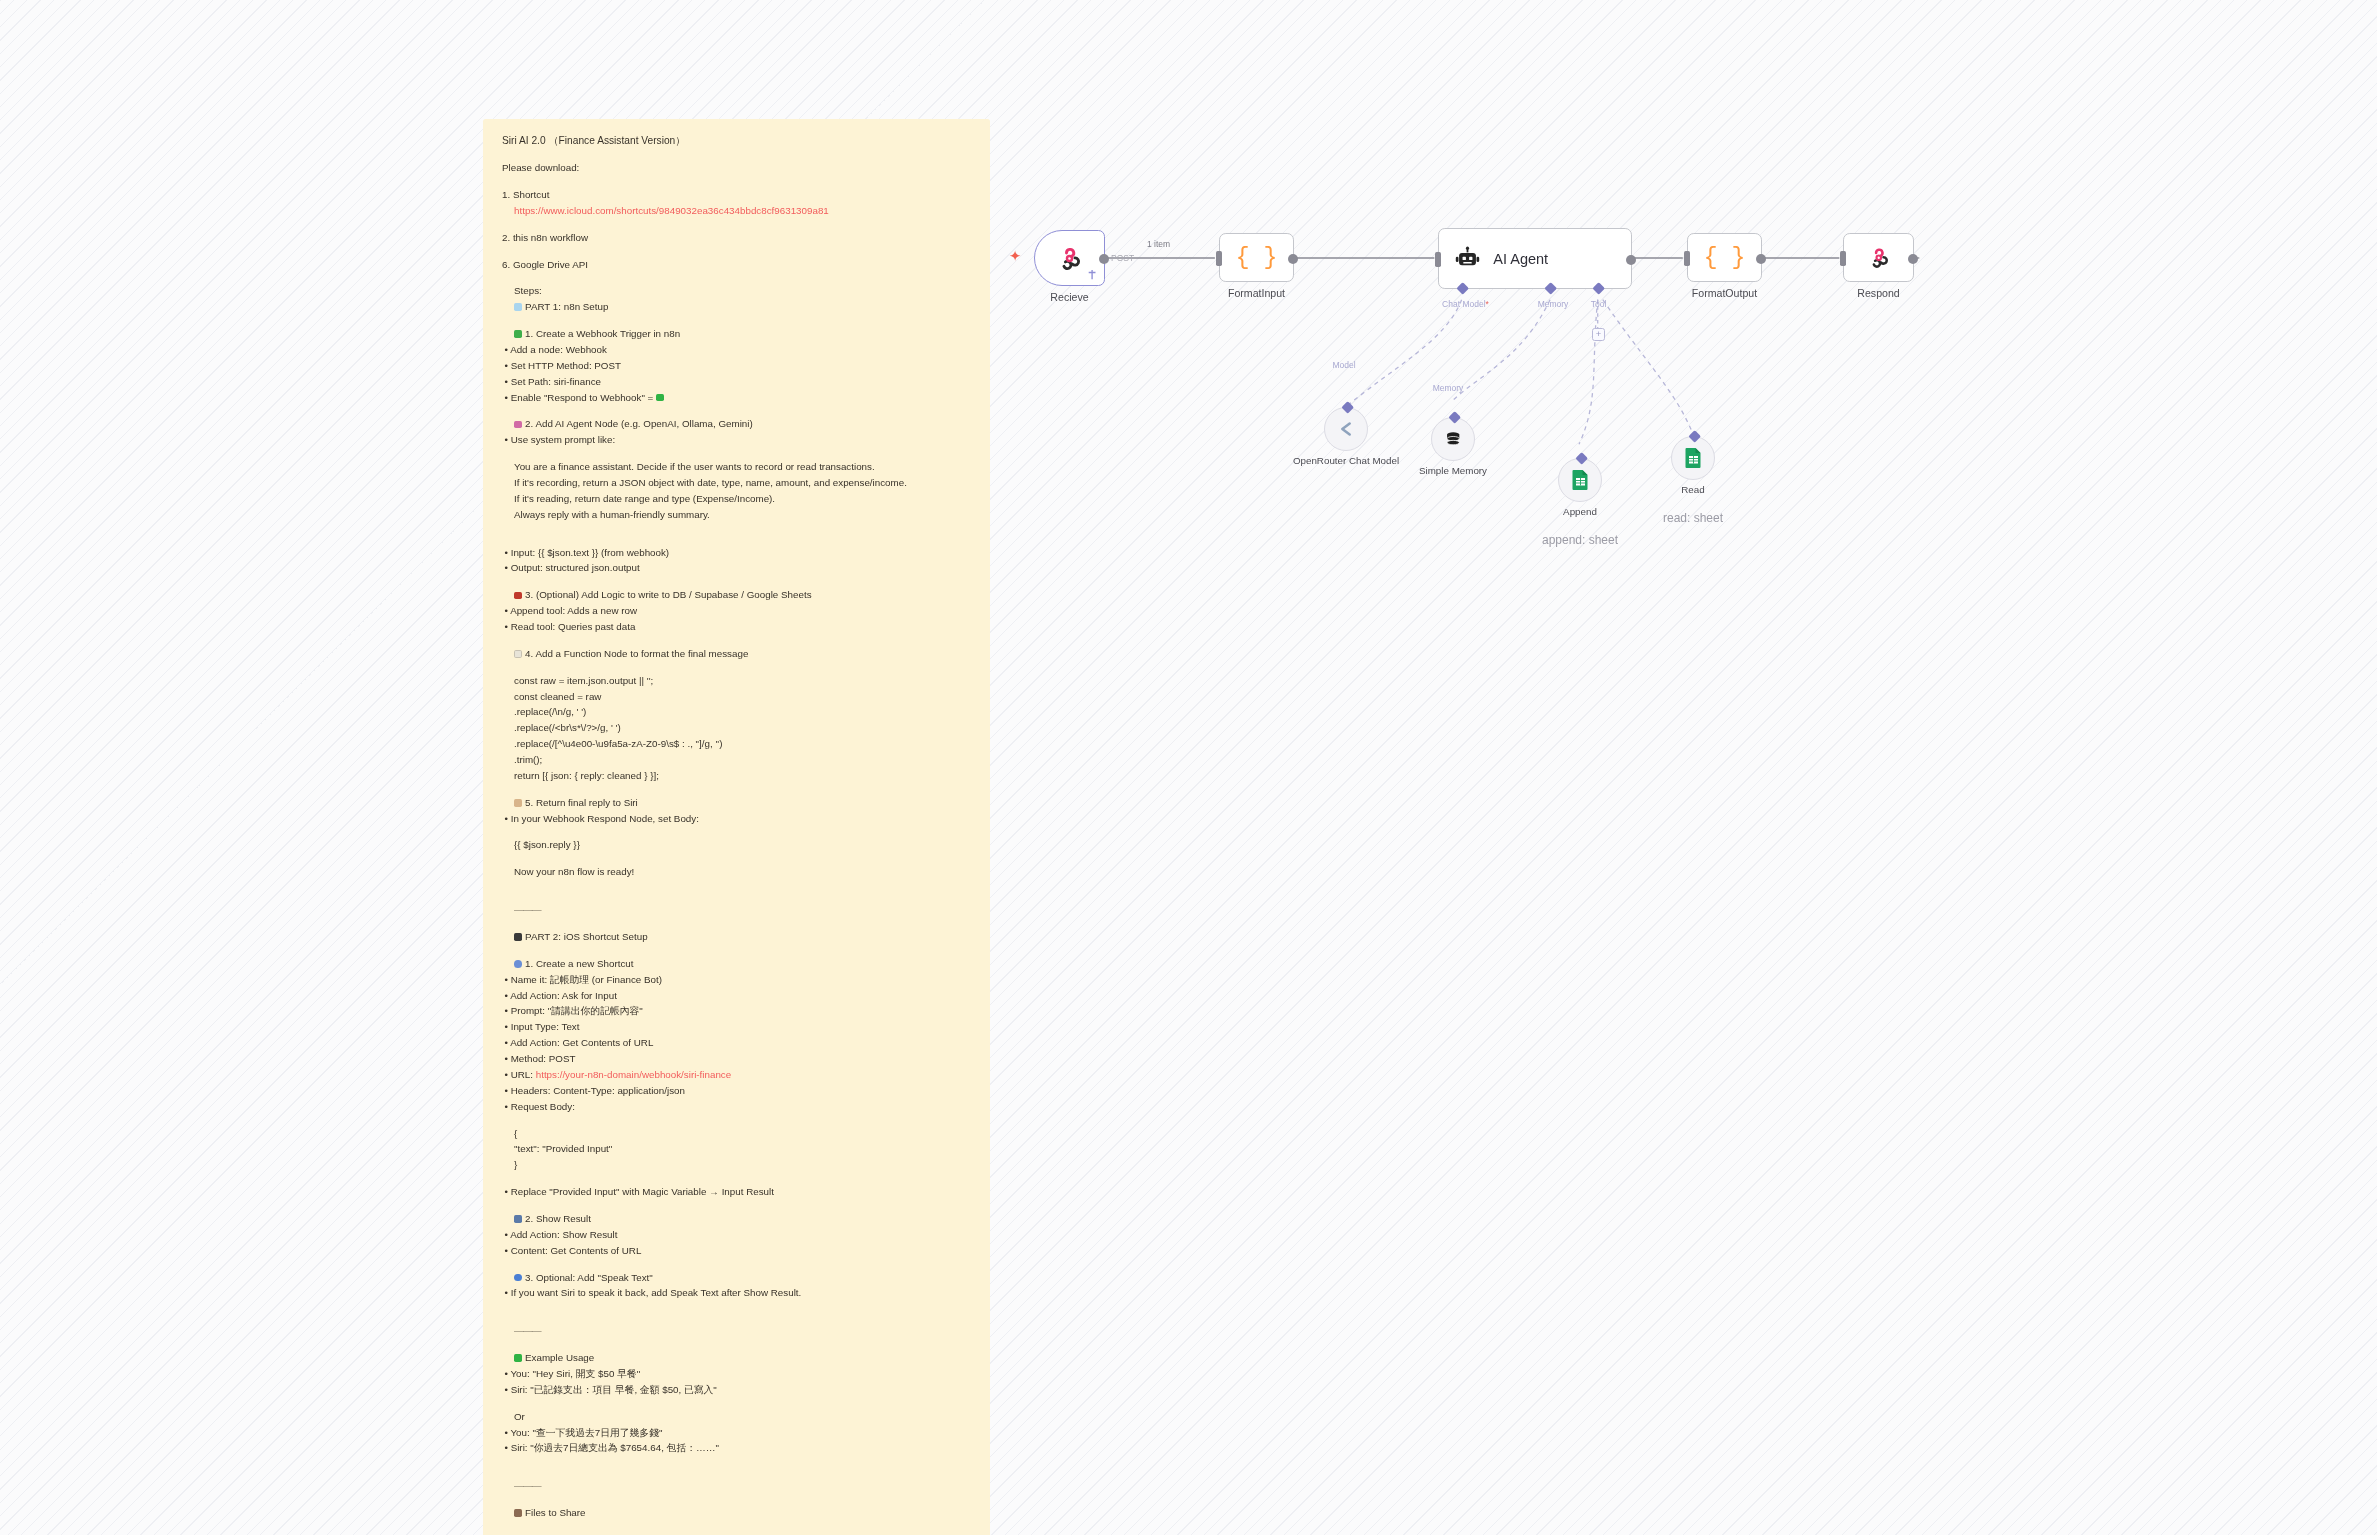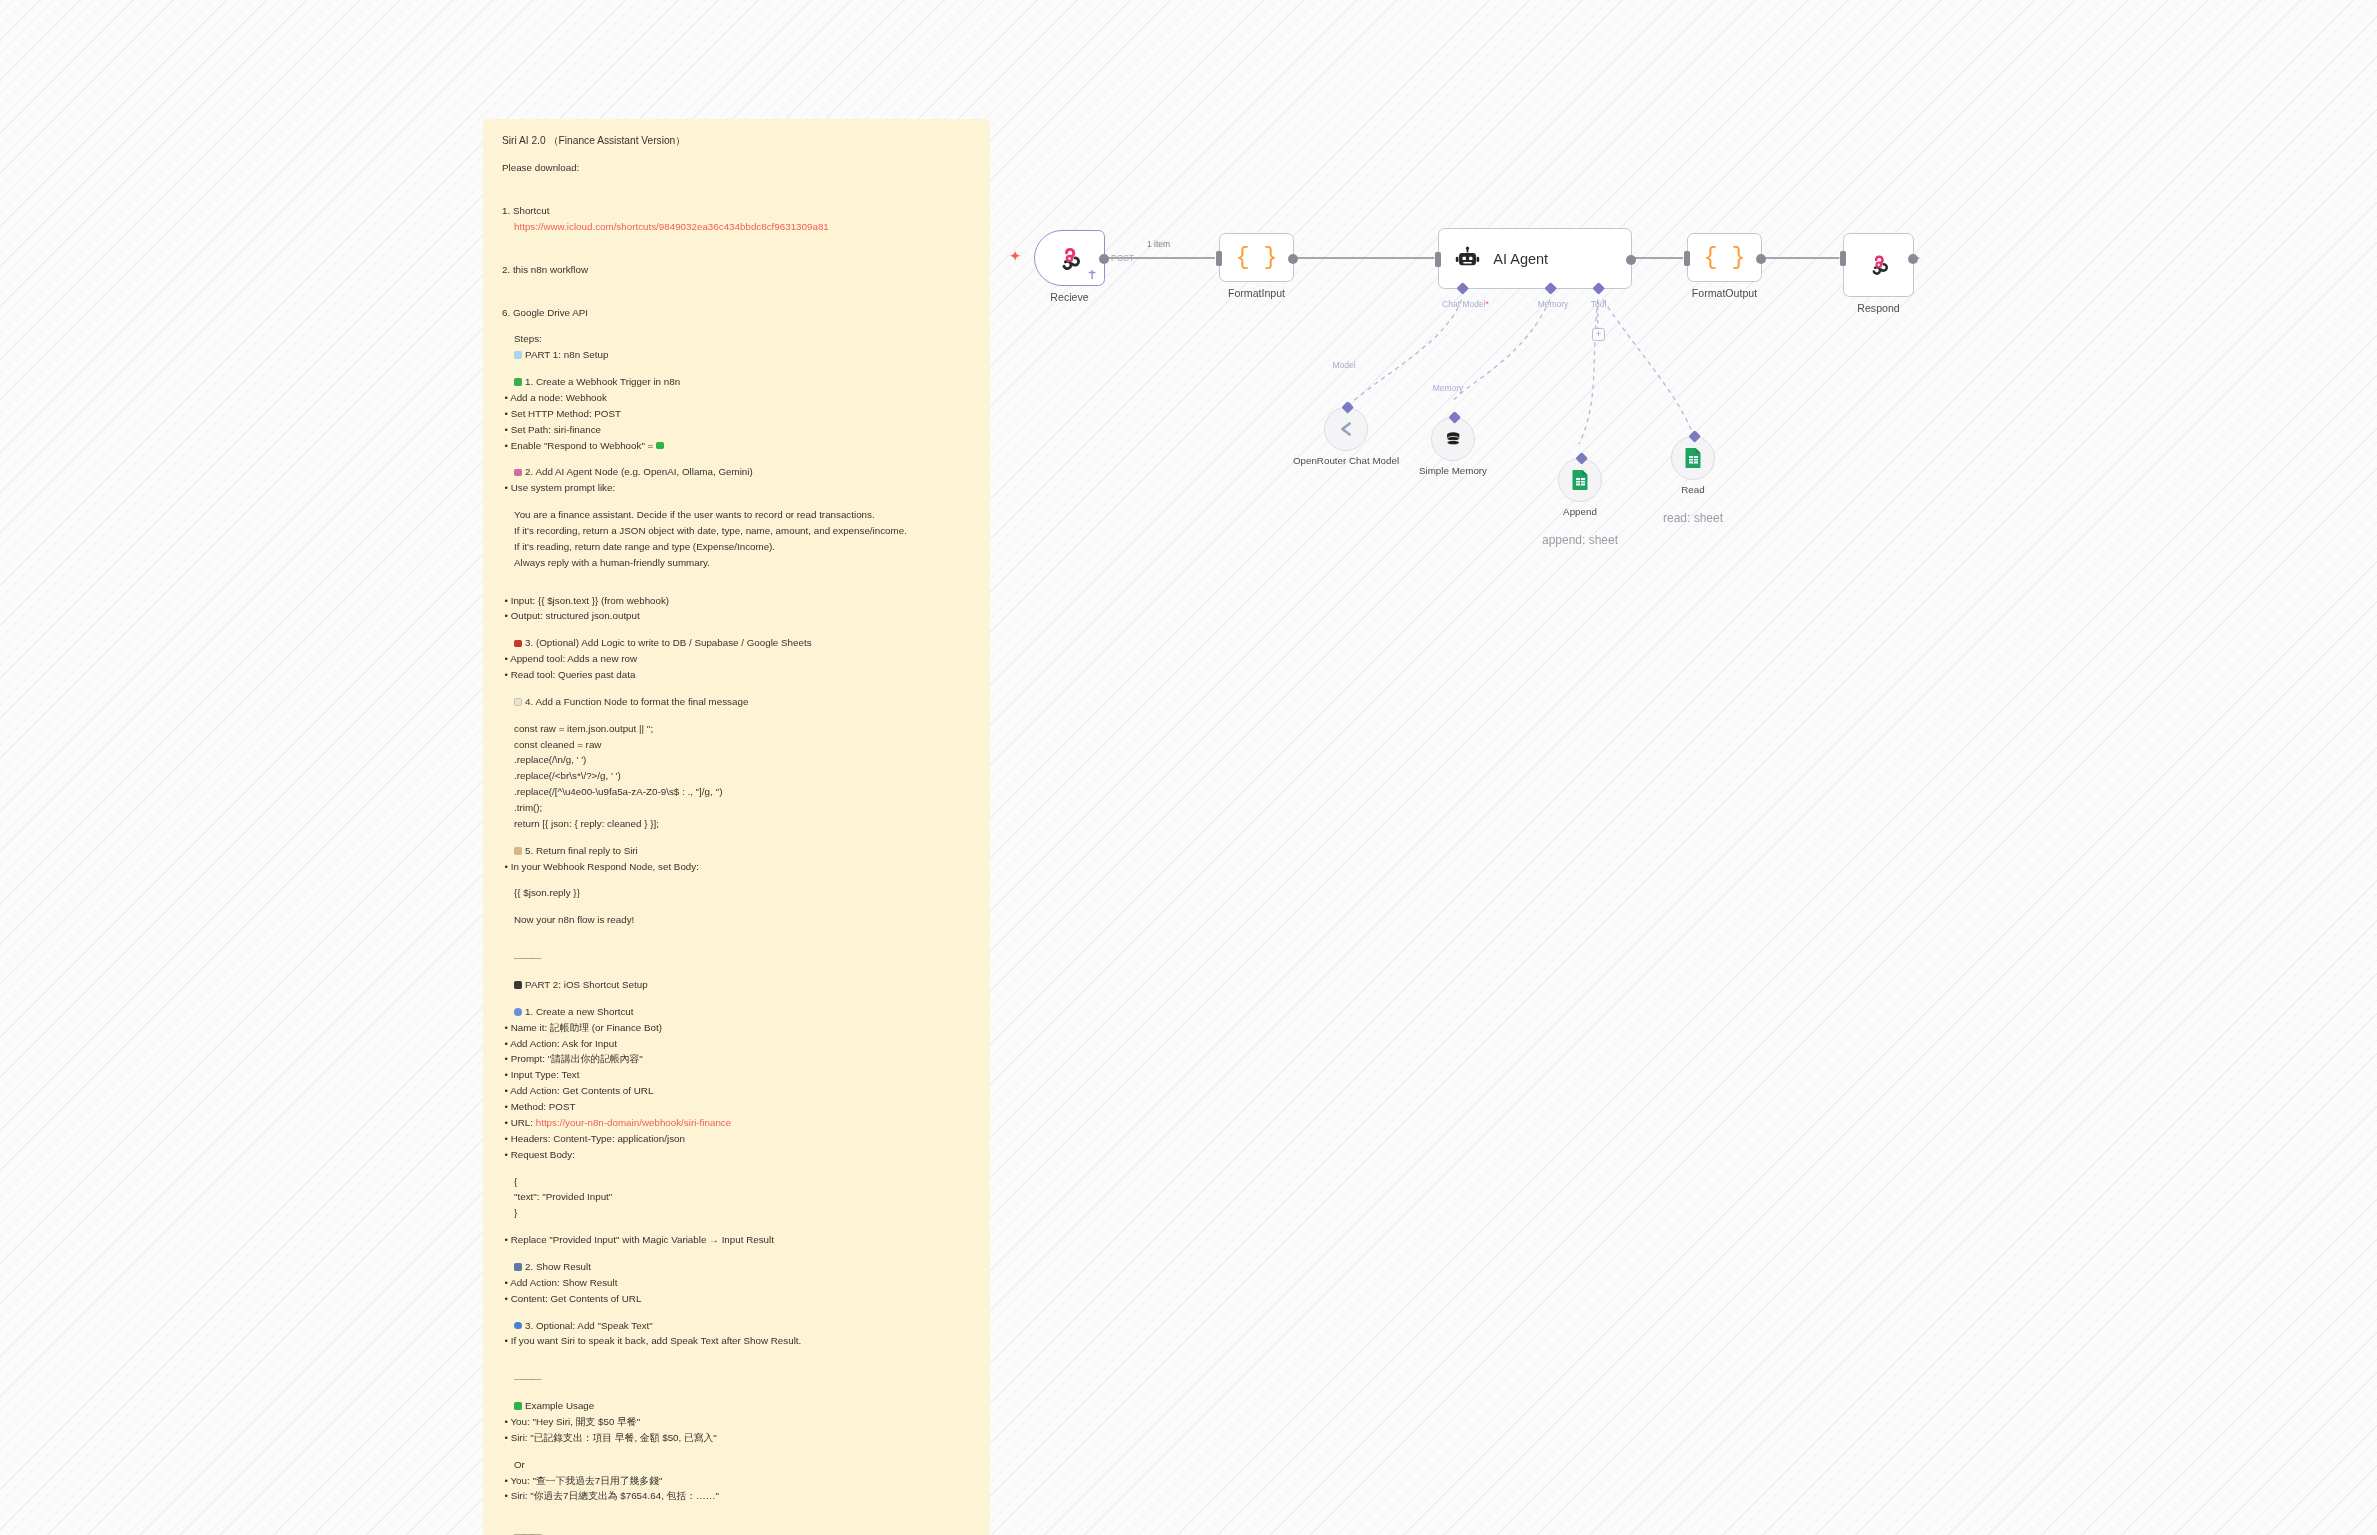--- a/index.html
+++ b/index.html
@@ -29,21 +29,21 @@
     border-radius: 2.6px;
     padding: 13.6px 19px 8.5px 19px;
     overflow: hidden;
     color: #38322a;
     font-size: 9.8px;
     line-height: 1.62;
   }
   #sticky-note .nl-title { font-size: 10.2px; margin-bottom: 11px; }
   #sticky-note p { margin: 0; }
   #sticky-note .blank { height: 11px; }
-  #sticky-note .ol-item { margin-left: 12px; text-indent: -12px; margin-top: 16px; }
+  #sticky-note .ol-item { margin-left: 12px; text-indent: -12px; }
   #sticky-note .bullet { margin-left: 8.5px; text-indent: -6px; }
   #sticky-note .indent { margin-left: 12px; }
   #sticky-note .link { color: #f25c5c; word-break: break-all; }
   #sticky-note .hr-dash { color: #8d8472; letter-spacing: -0.9px; }
   .sq { display: inline-block; width: 7.7px; height: 7.7px; border-radius: 1.7px;
         vertical-align: -0.9px; margin-right: 3.4px; }
   .sq-blue { background: #a9d5ee; }
   .sq-green { background: #2fb344; }
   .sq-red { background: #c0392b; }
   .sq-pink { background: #d16ba5; }
@@ -199,21 +199,21 @@
   <div class="port-label" style="left:1573px; top:299px; width:51px;">Tool</div>
   <div class="add-btn" style="left:1592px; top:328px;">+</div>
 
   <div class="wf-node" style="left:1687px; top:233px; width:75px; height:49px;">
     <span style="font-size:23px;color:#ff9a3c;font-family:'Liberation Mono',monospace;">{ }</span>
     <span class="port-in" style="left:-4.3px; top:17px;"></span>
     <span class="port-dot" style="right:-5.1px; top:19.6px;"></span>
     <span class="node-label">FormatOutput</span>
   </div>
 
-  <div class="wf-node" style="left:1843px; top:233px; width:71px; height:64px;">
+  <div class="wf-node" style="left:1843px; top:233px; width:71px; height:49px;">
     <svg width="25.5" height="25.5" viewBox="0 0 24 24">
       <path d="M9.5 7.5a3 3 0 1 1 4.2 2.7" stroke="#e8336d" stroke-width="2.4" fill="none" stroke-linecap="round"></path>
       <path d="M16.5 11.5a3 3 0 1 1-2.2 5" stroke="#2b2b2b" stroke-width="2.4" fill="none" stroke-linecap="round"></path>
       <path d="M8.6 14.8a3 3 0 1 1-1.2 3.6" stroke="#2b2b2b" stroke-width="2.4" fill="none" stroke-linecap="round"></path>
       <circle cx="12" cy="12" r="2.1" fill="none" stroke="#e8336d" stroke-width="2"></circle>
     </svg>
     <span class="port-in" style="left:-4.3px; top:17px;"></span>
     <span class="port-dot" style="right:-5.1px; top:19.6px;"></span>
     <span class="node-label">Respond</span>
   </div>

